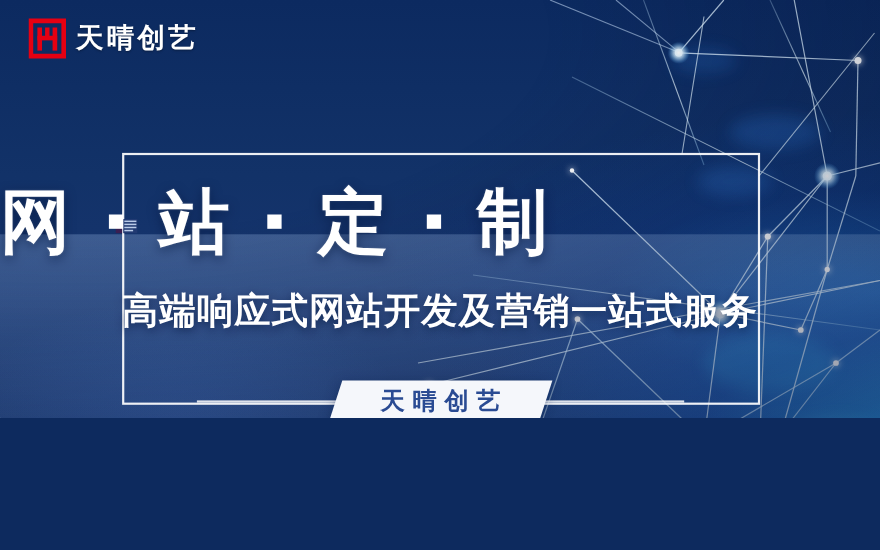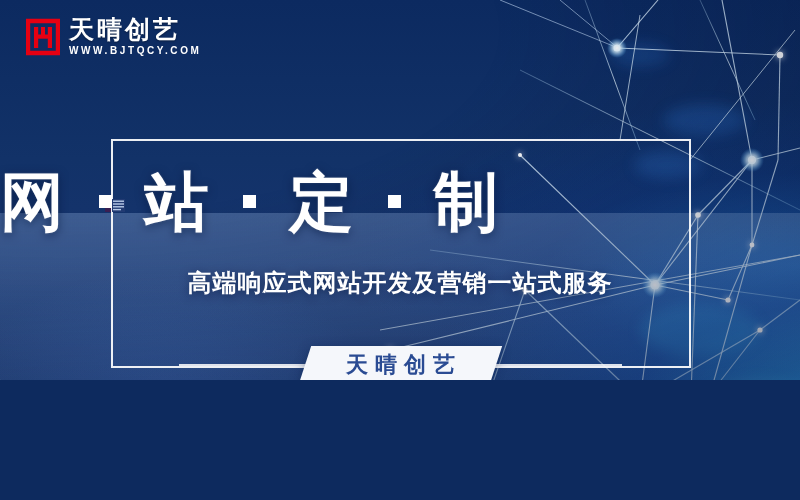--- a/index.html
+++ b/index.html
@@ -70,21 +70,21 @@
     letter-spacing:2px;
     text-shadow:0 2px 10px rgba(2,18,55,.55), 0 0 2px rgba(255,255,255,.25);
   }
   .headline .sep{
     display:inline-block;width:13px;height:13px;background:#ffffff;
     vertical-align:middle;margin:0 13px 12px 13px;
   }
   .subtitle{
     position:absolute;left:0;right:0;top:262px;
     text-align:center;white-space:nowrap;
-    font-size:24px;line-height:42px;font-weight:700;color:#ffffff;
+    font-size:33px;line-height:42px;font-weight:700;color:#ffffff;
     letter-spacing:1px;
     text-shadow:0 2px 8px rgba(2,18,55,.55);
   }
 
   
   .badge-row{
     position:absolute;left:0;right:0;top:346px;height:38px;
     display:flex;align-items:center;justify-content:center;
   }
   .badge-rule{
@@ -260,21 +260,20 @@
       <svg viewBox="0 0 34 38" xmlns="http://www.w3.org/2000/svg">
         <path d="M2 3 h30 v32 h-30 z" fill="none" stroke="#e60012" stroke-width="4.4"></path>
         <rect x="8" y="9" width="4.2" height="21" fill="#e60012"></rect>
         <rect x="21.8" y="9" width="4.2" height="21" fill="#e60012"></rect>
         <rect x="8" y="16.5" width="18" height="4.2" fill="#e60012"></rect>
         <rect x="15" y="9" width="4" height="8" fill="#e60012"></rect>
       </svg>
     </span>
     <span class="logo-text">
       <span class="logo-cn">天晴创艺</span>
-      <span class="logo-url">WWW.BJTQCY.COM</span>
     </span>
   </div>
 
   <div class="frame"></div>
 
   <span class="broken-img">
     <svg viewBox="0 0 20 14" xmlns="http://www.w3.org/2000/svg">
       <rect x="0" y="0" width="6" height="13" fill="#3a1f52"></rect>
       <rect x="1" y="1" width="3" height="4" fill="#8e3fb0"></rect>
       <rect x="7" y="0" width="13" height="13" fill="#213a72"></rect>

